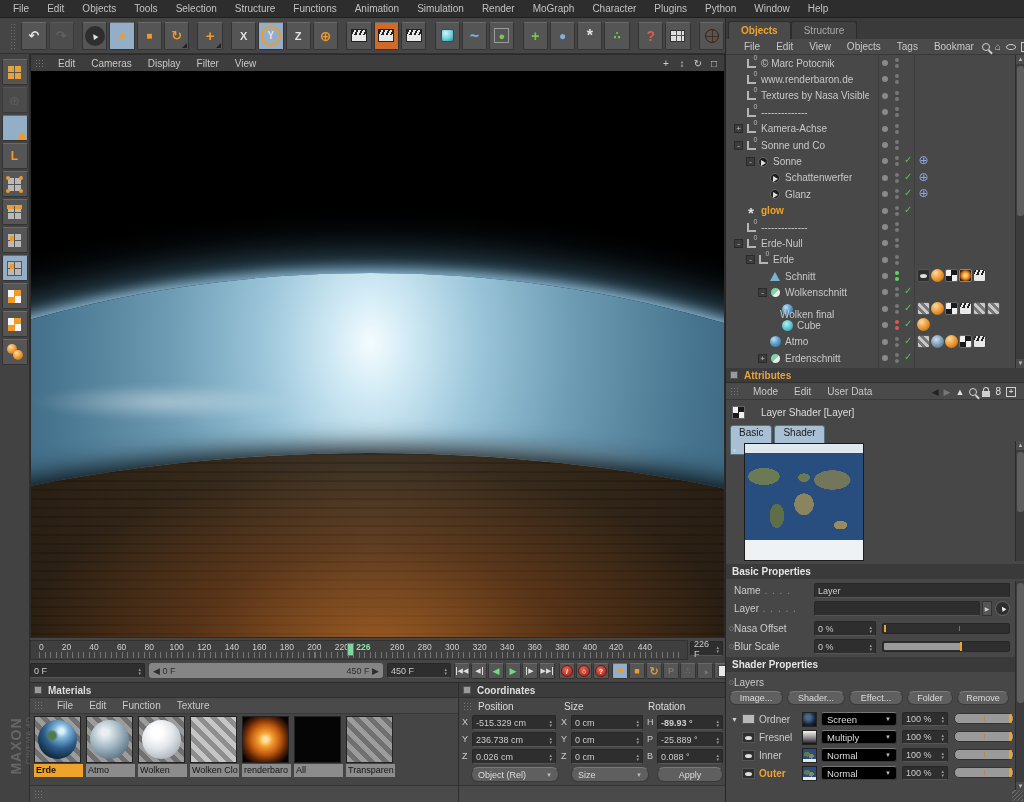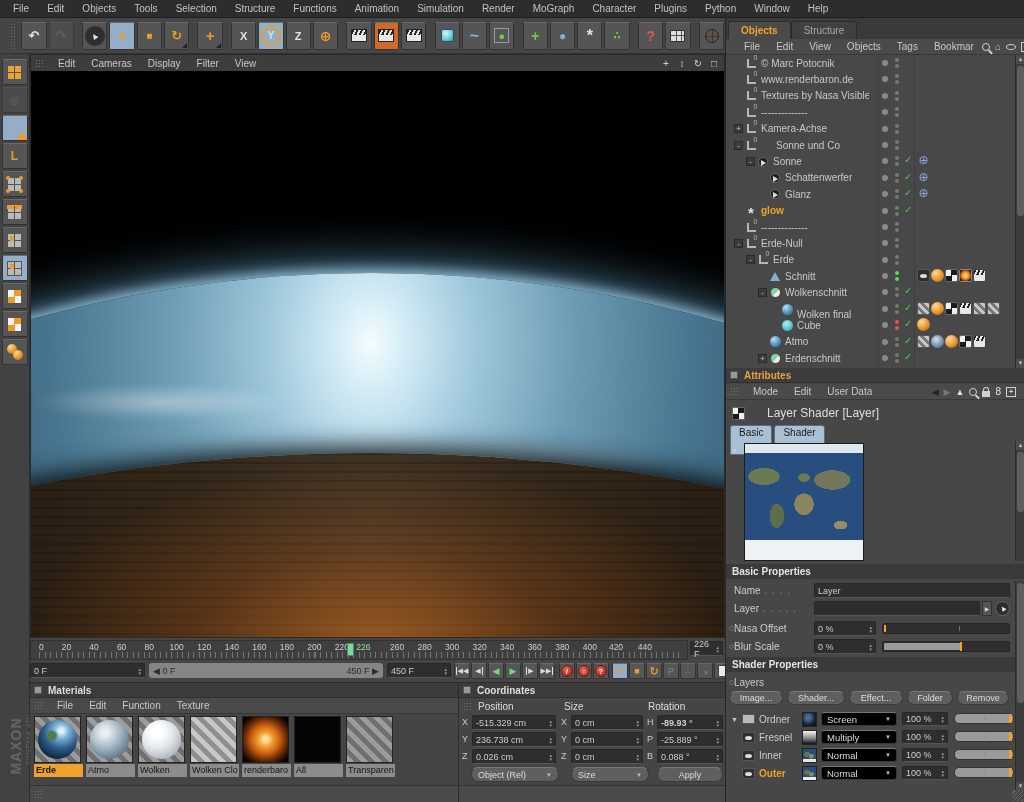--- a/index.html
+++ b/index.html
@@ -68,21 +68,21 @@
  filter:blur(3px)}
 .terrain{position:absolute;left:-860px;top:382px;width:2400px;height:1600px;border-radius:50%;overflow:hidden;background:radial-gradient(ellipse at 50% 6%,#44392a 0%,#362a1c 9%,#281d11 22%,#1a1008 42%,#0d0703 68%);box-shadow:0 -6px 24px rgba(0,0,0,.85)}
 .strata{position:absolute;left:0;top:0;width:100%;height:300px;background:repeating-linear-gradient(to bottom,rgba(0,0,0,.35) 0 2px,transparent 2px 9px);opacity:.5}
 .lava{position:absolute;left:0;right:0;bottom:0;height:170px;background:radial-gradient(ellipse at 50% 105%,rgba(225,120,32,.55) 0%,rgba(160,75,18,.32) 38%,transparent 72%)}
 
 .timeline{position:absolute;left:30px;top:638px;width:695px;height:44px;background:#454545}
 .ruler{position:absolute;left:0;top:2px;width:658px;height:20px;background:#3f3f3f;border:1px solid #313131}
 .tickband{position:absolute;left:8px;right:4px;bottom:1px;height:6px;background:repeating-linear-gradient(90deg,#757575 0 1px,transparent 1px 5.51px)}
 .tick{position:absolute;top:1px;font-size:8.5px;color:#d0d0d0;transform:translateX(-50%)}
 .playhead{position:absolute;top:2px;width:7px;height:13px;background:#7fd79f;border:1px solid #3f8f5f}
-.ph-label{position:absolute;top:1px;font-size:8.5px;font-weight:normal;color:#8fe0a8}
+.ph-label{position:absolute;top:1px;font-size:8.5px;font-weight:bold;color:#8fe0a8}
 .fld{background:#2e2e2e;border-radius:2px;border:1px solid #272727;border-bottom-color:#565656;color:#ccc;font-size:9px;display:flex;align-items:center;padding:0 3px;height:15px}
 .spin{margin-left:auto;display:flex;flex-direction:column;line-height:4px;font-size:5px;color:#999;padding-left:3px}
 .frame-fld{position:absolute;right:2px;top:3px;width:33px}
 .tl2{position:absolute;left:0;top:24px;width:695px;height:18px}
 .f-start{position:absolute;left:0;top:1px;width:115px}
 .rangebar{position:absolute;left:119px;top:1px;width:234px;height:15px;background:#858585;border-radius:3px;display:flex;align-items:center;justify-content:space-between;padding:0 4px;color:#2d2d2d;font-size:9px}
 .f-end{position:absolute;left:357px;top:1px;width:64px}
 .tgroup{position:absolute;top:1px;display:flex;gap:1px}
 .ttile{width:16px;height:16px;background:#565656;border:1px solid #333;border-top-color:#6a6a6a;border-radius:2px;display:flex;align-items:center;justify-content:center;font-size:7px;color:#ddd;position:relative}
 .ttile.grn{color:#6ede7c;font-size:9px}
@@ -169,21 +169,21 @@
 .oi-sphere{width:11px;height:11px;border-radius:50%;background:radial-gradient(circle at 35% 30%,#bfe0f0,#5aa0cc 45%,#2a5f8c)}
 .oi-poly{width:11px;height:11px;border-radius:50%;background:radial-gradient(circle at 40% 35%,#b8eef0,#5ec6d4 50%,#2a8fa0)}
 .sb{position:absolute;width:9px;background:#3c3c3c;border-left:1px solid #2c2c2c}
 .sbthumb{position:absolute;left:1px;width:7px;background:#5e5e5e;border-radius:3px}
 .sbarrow{position:absolute;left:0;width:9px;height:9px;background:#4c4c4c;color:#bbb;font-size:6px;text-align:center;line-height:9px}
 
 .attr-title{position:absolute;left:0;top:350px;width:100%}
 .attr-title .t{color:#e8a33d}
 .attrmenu{position:absolute;left:0;top:366px;width:100%}
 .attrbody{position:absolute;left:0;top:383px;width:100%;height:401px;background:#474747}
-.shrow{position:absolute;left:6px;top:5px;display:flex;align-items:center;gap:22px;color:#ddd;font-size:12px}
+.shrow{position:absolute;left:6px;top:5px;display:flex;align-items:center;gap:16px;color:#ddd;font-size:10px}
 .chki{width:13px;height:13px;background:conic-gradient(#1a1a1a 0 25%,#f0f0f0 0 50%,#1a1a1a 0 75%,#f0f0f0 0);border:1px solid #666}
 .atabs{position:absolute;left:4px;top:24px;display:flex;gap:2px}
 .atab{background:#a9bfd3;color:#1a1a1a;font-size:10px;padding:1px 8px 16px;border-radius:3px 3px 0 0;border:1px solid #55707f}
 .prevarrow{position:absolute;left:5px;top:46px;color:#ccc;font-size:7px}
 .preview{position:absolute;left:18px;top:42px;width:120px;height:118px;border:1px solid #1c1c1c;background:
  linear-gradient(#dfe8ec 0 9px,transparent 9px),
  linear-gradient(transparent calc(100% - 20px),#eef2f4 0),
  radial-gradient(ellipse 26px 14px at 16% 28%,#6b7a52 0 60%,transparent 61%),
  radial-gradient(ellipse 12px 20px at 27% 62%,#5e6e4a 0 60%,transparent 61%),
  radial-gradient(ellipse 16px 18px at 50% 52%,#8a8560 0 60%,transparent 61%),
@@ -762,21 +762,21 @@
           <span class="vdots">
             <i></i>
             <i></i>
           </span>
         </div>
         <div class="trow">
           <span class="texp" style="left: 8px;">-</span>
           <span class="tico" style="left: 19px;">
             <span class="oi-null"></span>
           </span>
-          <span class="tlabel" style="left: 35px; margin-left: 15px;">Sonne und Co</span>
+          <span class="tlabel" style="left: 35px;">Sonne und Co</span>
           <span class="bigdot"></span>
           <span class="vdots">
             <i></i>
             <i></i>
           </span>
         </div>
         <div class="trow">
           <span class="texp" style="left: 20px;">-</span>
           <span class="tico" style="left: 31px;">
             <span class="oi-light"></span>
@@ -897,21 +897,21 @@
           <span class="vdots">
             <i></i>
             <i></i>
           </span>
           <span class="chk">✓</span>
         </div>
         <div class="trow">
           <span class="tico" style="left: 55px;">
             <span class="oi-sphere"></span>
           </span>
-          <span class="tlabel" style="left: 71px; margin-top: 11px;">Wolken final</span>
+          <span class="tlabel" style="left: 54px; margin-top: 11px;">Wolken final</span>
           <span class="bigdot"></span>
           <span class="vdots">
             <i></i>
             <i></i>
           </span>
           <span class="chk">✓</span>
           <span class="tags">
             <span class="tag tag-stripe"></span>
             <span class="tag tag-phong"></span>
             <span class="tag tag-uvw"></span>

